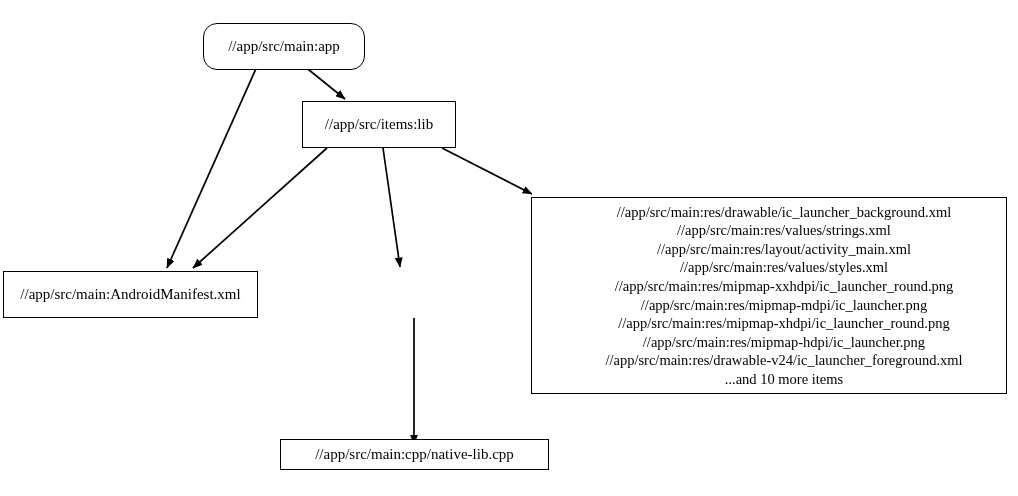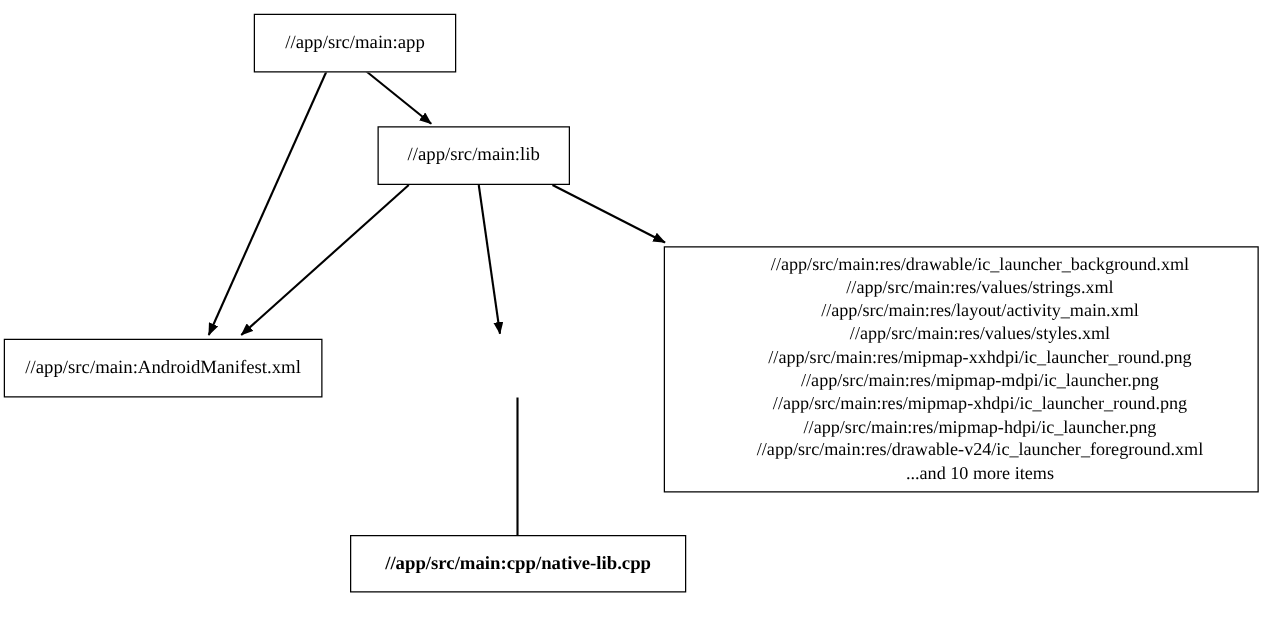--- a/index.html
+++ b/index.html
@@ -42,26 +42,26 @@
   }
   .node-multiline {
     align-items: center;
     justify-content: center;
     padding-left: 30px;
   }
   .node-multiline .node-label {
     font-size: 14.5px;
     line-height: 18.6px;
   }
-  #node-app      { left: 203px; top: 11px;   width: 162px; height: 47px; }
+  #node-app      { left: 203px; top: 23px;   width: 162px; height: 47px; border-radius: 14px; }
   #node-lib      { left: 302px; top: 101px; width: 154px; height: 47px; }
   #node-manifest { left: 3px;   top: 271px; width: 255px; height: 47px; }
   #node-jnilib   { left: 324px; top: 271px; width: 180px; height: 47px; }
   #node-res      { left: 531px; top: 197px; width: 476px; height: 197px; }
-  #node-cpp      { left: 280px; top: 428px; width: 269px; height: 46px; font-weight: bold; }
+  #node-cpp      { left: 280px; top: 439px; width: 269px; height: 31px; }
 </style>
 </head>
 <body>
 
 <div id="graph">
 
   <svg id="edges" viewBox="0 0 1018 496" width="1018" height="496">
     <defs>
       <marker id="arrowhead" markerWidth="10" markerHeight="8" refX="9.4" refY="4" orient="auto" markerUnits="userSpaceOnUse">
         <path d="M0,0 L10,4 L0,8 z" fill="#000000"></path>
@@ -91,21 +91,21 @@
     <g>
       <line x1="414" y1="318" x2="414" y2="444" stroke="#000000" stroke-width="1.7" marker-end="url(#arrowhead)"></line>
     </g>
   </svg>
 
   <div class="node" id="node-app">
     <span class="node-label">//app/src/main:app</span>
   </div>
 
   <div class="node" id="node-lib">
-    <span class="node-label">//app/src/main:lib</span>
+    <span class="node-label">//app/src/items:lib</span>
   </div>
 
   <div class="node" id="node-manifest">
     <span class="node-label">//app/src/main:AndroidManifest.xml</span>
   </div>
 
 
   <div class="node node-multiline" id="node-res">
     <span class="node-label" id="res-label">//app/src/main:res/drawable/ic_launcher_background.xml
 //app/src/main:res/values/strings.xml

